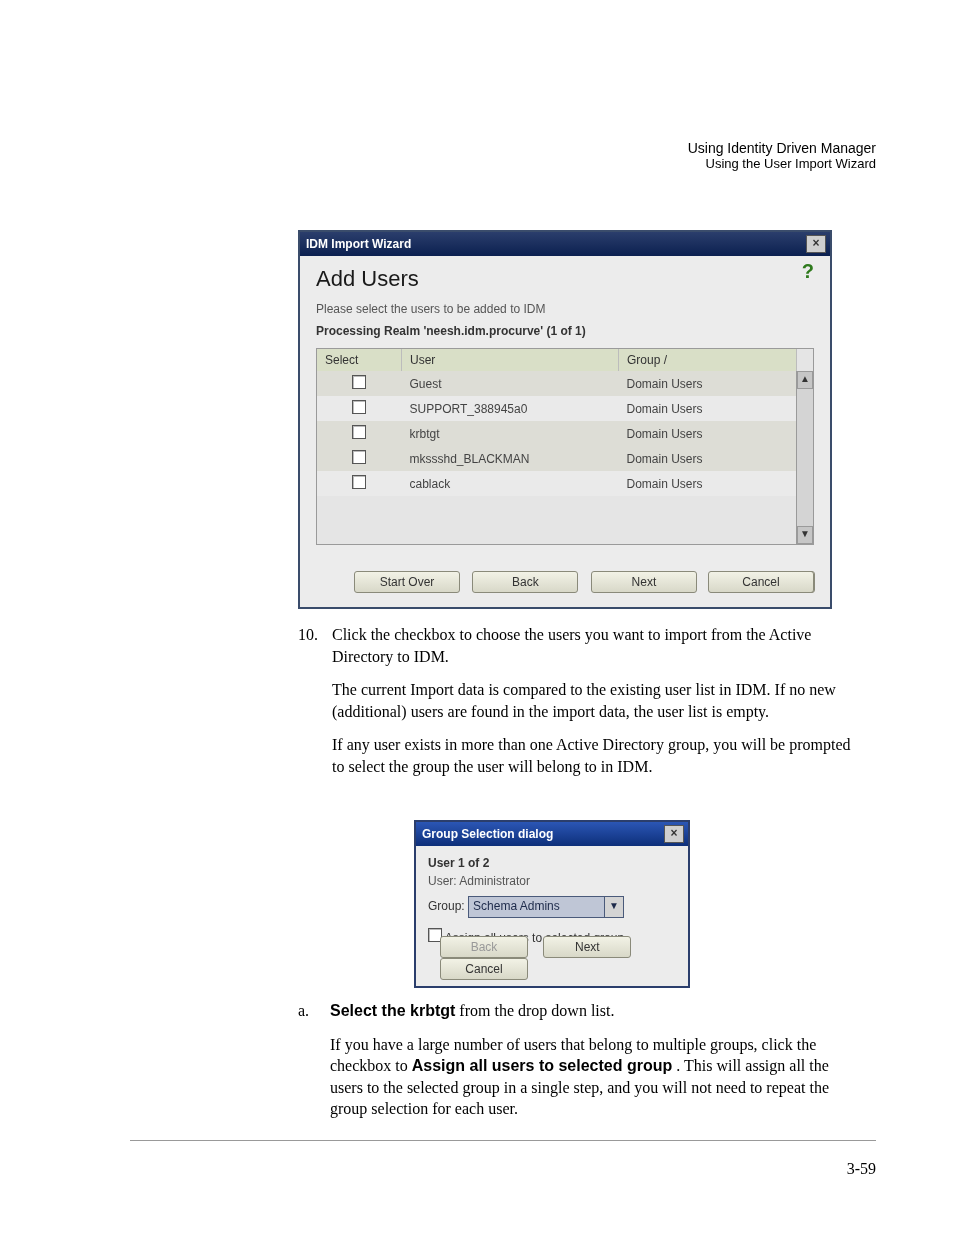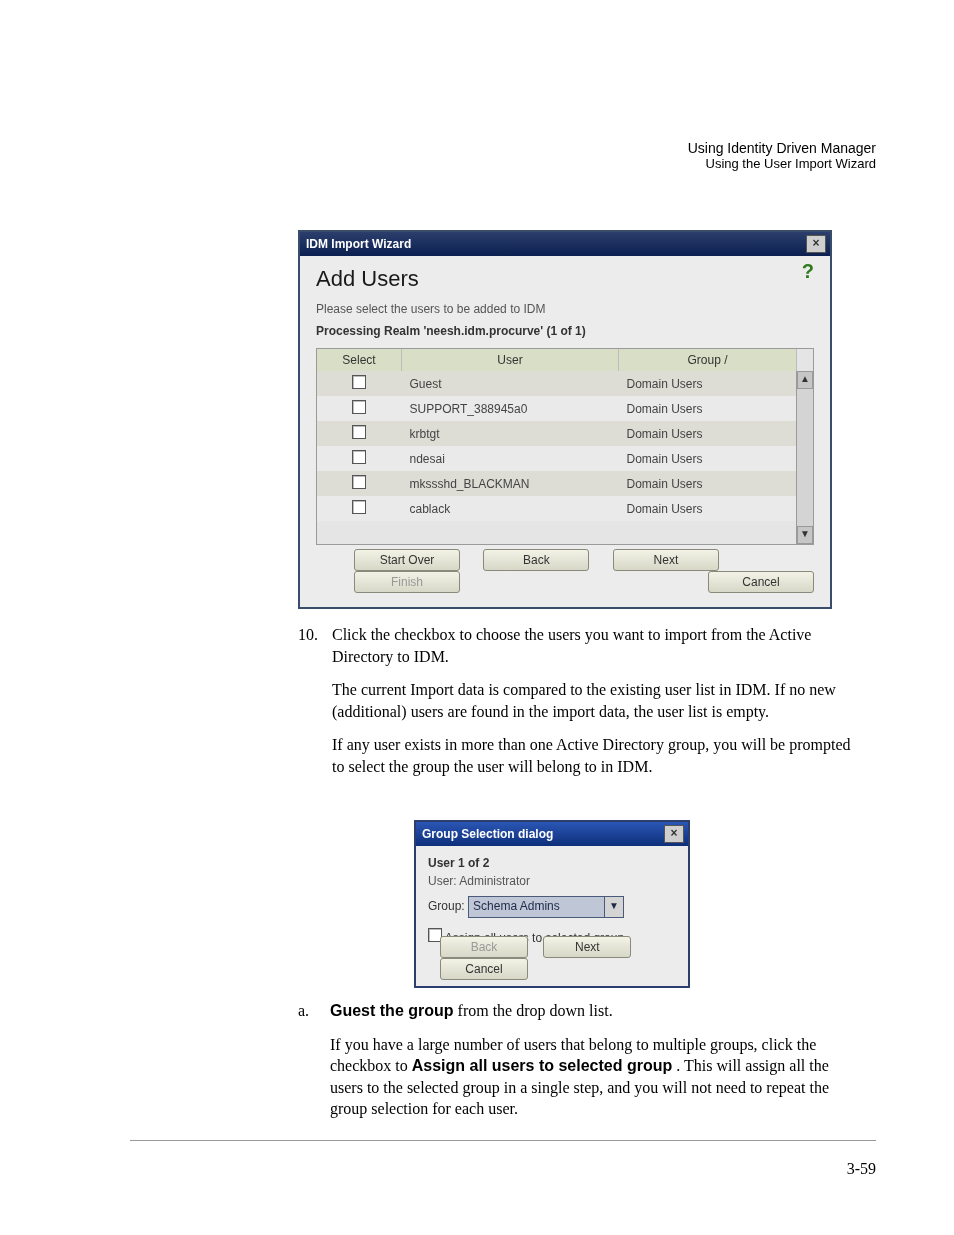--- a/index.html
+++ b/index.html
@@ -23,35 +23,35 @@
   .s1-sub1{clear:both;margin-top:10px;font-size:12px;color:#555}
   .s1-sub2{margin-top:8px;font-size:12px;font-weight:bold}
 
   .tbl-wrap{height:195px;border:1px solid #9a9a9a;margin-top:10px;background:#e5e5e5;position:relative}
   .tbl-sb{position:absolute;right:0;top:22px;bottom:0;width:16px;background:#d4d4d4;
           border-left:1px solid #9a9a9a}
   .tbl-sb .up,.tbl-sb .dn{height:16px;background:#c6c6c6;border:1px solid #9a9a9a;
                           text-align:center;font-size:10px;line-height:14px}
   .tbl-sb .dn{position:absolute;bottom:0;left:0;right:0}
   .tbl{border-collapse:collapse;width:calc(100% - 16px);font-size:12px}
-  .tbl th{background:#d9dfc7;text-align:center;padding:4px 8px;border-right:1px solid #bcbcbc;font-weight:normal}
+  .tbl th{background:#d9dfc7;text-align:left;padding:4px 8px;border-right:1px solid #bcbcbc;font-weight:normal}
   .tbl th.sel{width:68px}
   .tbl th.user{width:200px}
   .tbl tr.even{background:#eaeaea}
   .tbl tr.odd{background:#ddddd6}
   .tbl td{padding:4px 8px;color:#444}
   .cb{display:inline-block;width:12px;height:12px;border:1px solid #555;background:#fff;box-shadow:inset 1px 1px 0 #bbb}
   .tbl td.center{text-align:center}
 
   .sel-btns{position:absolute;right:34px;bottom:58px}
   .wbtn{display:inline-block;min-width:84px;padding:3px 10px;font:12px Tahoma,Arial,sans-serif;
         color:#333;background:linear-gradient(#f2f2e6,#d8d8c8);border:1px solid #8a8a7a;border-radius:3px;
         text-align:center;margin-left:6px}
   .nav-btns{position:absolute;left:54px;bottom:14px}
-  .nav-btns .wbtn{margin:0 19px 0 0}
+  .nav-btns .wbtn{margin:0 8px 0 0}
   .wbtn.disabled{color:#999}
   .cancel-wrap{position:absolute;right:16px;bottom:14px}
 
   
   .body-text{position:absolute;left:298px;top:624px;width:560px;font-size:16px;line-height:1.35}
   .li-num{display:inline-block;width:30px;vertical-align:top}
   .li-body{display:inline-block;width:520px;vertical-align:top}
   .para{margin-top:12px}
 
   
@@ -122,25 +122,20 @@
             <tr class="even">
                 <td class="center"><span class="cb"></span></td>
                 <td>SUPPORT_388945a0</td>
                 <td>Domain Users</td>
               </tr>
             <tr class="odd">
                 <td class="center"><span class="cb"></span></td>
                 <td>krbtgt</td>
                 <td>Domain Users</td>
               </tr>
-            <tr class="even">
-                <td class="center"><span class="cb"></span></td>
-                <td>ndesai</td>
-                <td>Domain Users</td>
-              </tr>
             <tr class="odd">
                 <td class="center"><span class="cb"></span></td>
                 <td>mkssshd_BLACKMAN</td>
                 <td>Domain Users</td>
               </tr>
             <tr class="even">
                 <td class="center"><span class="cb"></span></td>
                 <td>cablack</td>
                 <td>Domain Users</td>
               </tr>
@@ -194,21 +189,21 @@
         <span class="wbtn disabled">Back</span>
         <span class="wbtn">Next</span>
         <span class="wbtn">Cancel</span>
       </div>
     </div>
   </div>
 
   <div class="sub-item">
     <span class="sub-letter">a.</span>
     <span class="sub-body">
-      <span class="sans-bold">Guest the group</span>
+      <span class="sans-bold">Select the krbtgt</span>
       <span> from the drop down list.</span>
       <div class="para">
         <span>If you have a large number of users that belong to multiple groups, click the checkbox to </span>
         <span class="sans-bold">Assign all users to selected group</span>
         <span>. This will assign all the users to the selected group in a single step, and you will not need to repeat the group selection for each user.</span>
       </div>
     </span>
   </div>
 
   <div class="rule"></div>

